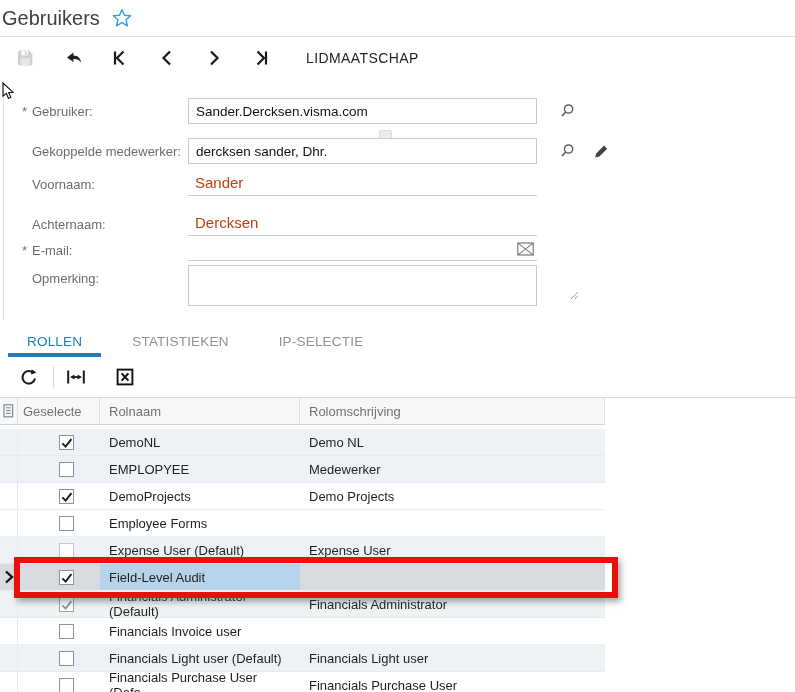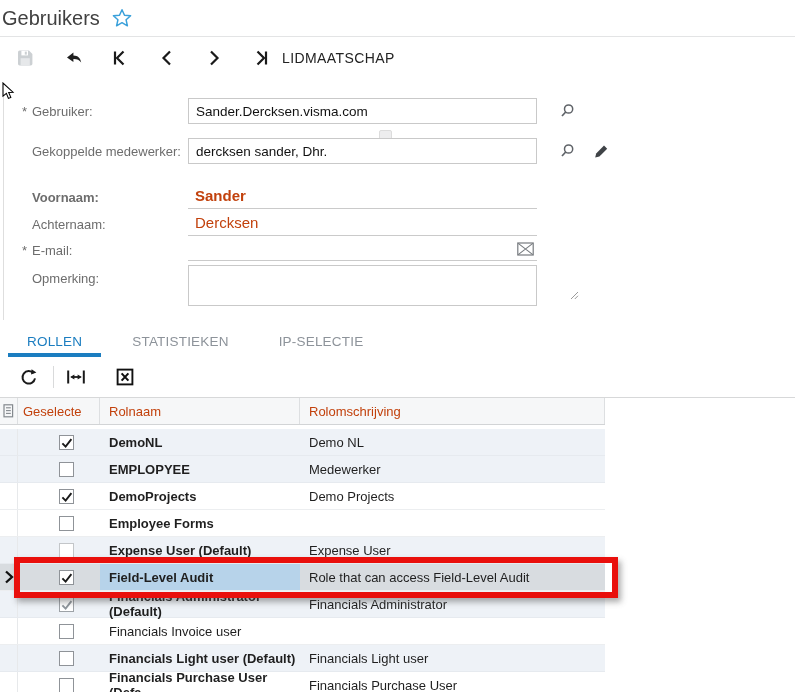--- a/index.html
+++ b/index.html
@@ -25,21 +25,21 @@
     position: absolute; top: 38px; left: 0; width: 795px; height: 40px;
     display: flex; align-items: center;
   }
   .tbtn { width: 22px; height: 22px; display: flex; align-items: center; justify-content: center; }
   .tbtn.save  { margin-left: 14px; }
   .tbtn.undo  { margin-left: 26px; }
   .tbtn.first { margin-left: 25px; }
   .tbtn.prev  { margin-left: 25px; }
   .tbtn.next  { margin-left: 25px; }
   .tbtn.last  { margin-left: 25px; }
-  .membership { margin-left: 10px; font-size: 14px; color: #232323; letter-spacing: .4px; }
+  .membership { margin-left: 34px; font-size: 14px; color: #232323; letter-spacing: .4px; }
   
   .cursor { position: absolute; left: 1px; top: 82px; z-index: 9; }
   .left-edge { position: absolute; left: 3px; top: 88px; height: 232px; border-left: 1px solid #dedede; }
   
   .form { position: absolute; top: 96px; left: 0; width: 795px; height: 234px; }
   .frow { position: absolute; left: 0; display: flex; align-items: center; }
   .flabel { width: 188px; padding-left: 32px; color: #6d6d6d; position: relative; }
   .req { position: absolute; left: 22px; top: 0; color: #6d6d6d; }
   .fctrl { width: 394px; position: relative; }
   .tinput {
@@ -81,33 +81,33 @@
   .gbtn { width: 22px; height: 22px; display: flex; align-items: center; justify-content: center; }
   .gbtn.refresh { margin-left: 17px; }
   .gsep { width: 1px; height: 22px; background: #d9dadb; margin-left: 14px; }
   .gbtn.fit { margin-left: 11px; }
   .gbtn.excel { margin-left: 27px; }
   
   .tbl { position: absolute; top: 398px; left: 0; width: 605px; }
   .thead {
     display: flex; height: 27px; align-items: center;
     background: #f6f7f8; border-bottom: 1px solid #d2d4d6;
-    color: #c2410c; font-size: 13px;
+    color: #737373; font-size: 13px;
   }
   .thead .hc { height: 100%; display: flex; align-items: center; border-right: 1px solid #dddfe1; }
   .hc0 { width: 18px; justify-content: center; }
   .hc1 { width: 82px; padding-left: 5px; }
   .hc2 { width: 200px; padding-left: 9px; }
   .hc3 { width: 305px; padding-left: 9px; }
   .tfill { height: 4px; background: #fff; }
   .trow { display: flex; height: 27px; align-items: center; color: #1f1f1f; border-bottom: 1px solid #eceef0; background: #fff; }
   .trow.stripe { background: #eef2f7; border-bottom-color: #e6eaef; }
   .trow .c0 { width: 18px; align-self: stretch; display: flex; align-items: center; justify-content: center; border-right: 1px solid #e7e9eb; }
   .trow .c1 { width: 82px; display: flex; justify-content: center; padding-left: 14px; }
-  .trow .c2 { width: 200px; padding-left: 9px; align-self: stretch; display: flex; align-items: center; font-weight: bold; }
+  .trow .c2 { width: 200px; padding-left: 9px; align-self: stretch; display: flex; align-items: center; }
   .trow .c3 { width: 305px; padding-left: 9px; white-space: nowrap; overflow: hidden; }
   .trow.selected { background: #d8dce0; }
   .trow.selected .c2 { background: #b7d3ea; }
   .cb { width: 15px; height: 15px; border: 1px solid #8f9398; background: #fff; position: relative; display: inline-block; }
   .cb svg { position: absolute; left: 0; top: 0; }
   .cb.gray { border-color: #9da2a7; }
   .cb.gray polyline { stroke: #8f969c; }
   .cb.light { border-color: #c3c6c9; }
   .pointer { visibility: hidden; }
   .trow.selected .pointer { visibility: visible; }
@@ -216,21 +216,21 @@
         </svg>
       </span>
       <span class="after-icon">
         <svg width="17" height="17" viewBox="0 0 17 17">
           <path d="M11 2.6 L14.2 5.8 L6.4 13.6 L2.2 14.6 L3.2 10.4 Z" fill="#3f4347"></path>
         </svg>
       </span>
     </div>
   </div>
 
-  <div class="frow" style="top:89px;font-weight:bold;">
+  <div class="frow" style="top:76px;">
     <div class="flabel"><span>Voornaam:</span></div>
     <div class="fctrl">
       <div class="uline">Sander</div>
     </div>
   </div>
 
   <div class="frow" style="top:116px;">
     <div class="flabel"><span>Achternaam:</span></div>
     <div class="fctrl">
       <div class="uline">Dercksen</div>
@@ -398,21 +398,20 @@
       </svg>
     </div>
     <div class="c1">
       <span class="cb">
         <svg width="14" height="14" viewBox="0 0 14 14">
           <polyline points="2.4,7.4 5.6,10.6 11.4,3.2" fill="none" stroke="#1a1a1a" stroke-width="1.9"></polyline>
         </svg>
       </span>
     </div>
     <div class="c2">Field-Level Audit</div>
-    <div class="c3">Role that can access Field-Level Audit</div>
   </div>
       <div class="trow stripe">
     <div class="c0">
       <svg class="pointer" width="10" height="14" viewBox="0 0 10 14">
         <polyline points="2,1.5 8,7 2,12.5" fill="none" stroke="#111111" stroke-width="2.3"></polyline>
       </svg>
     </div>
     <div class="c1">
       <span class="cb gray">
         <svg width="14" height="14" viewBox="0 0 14 14">

